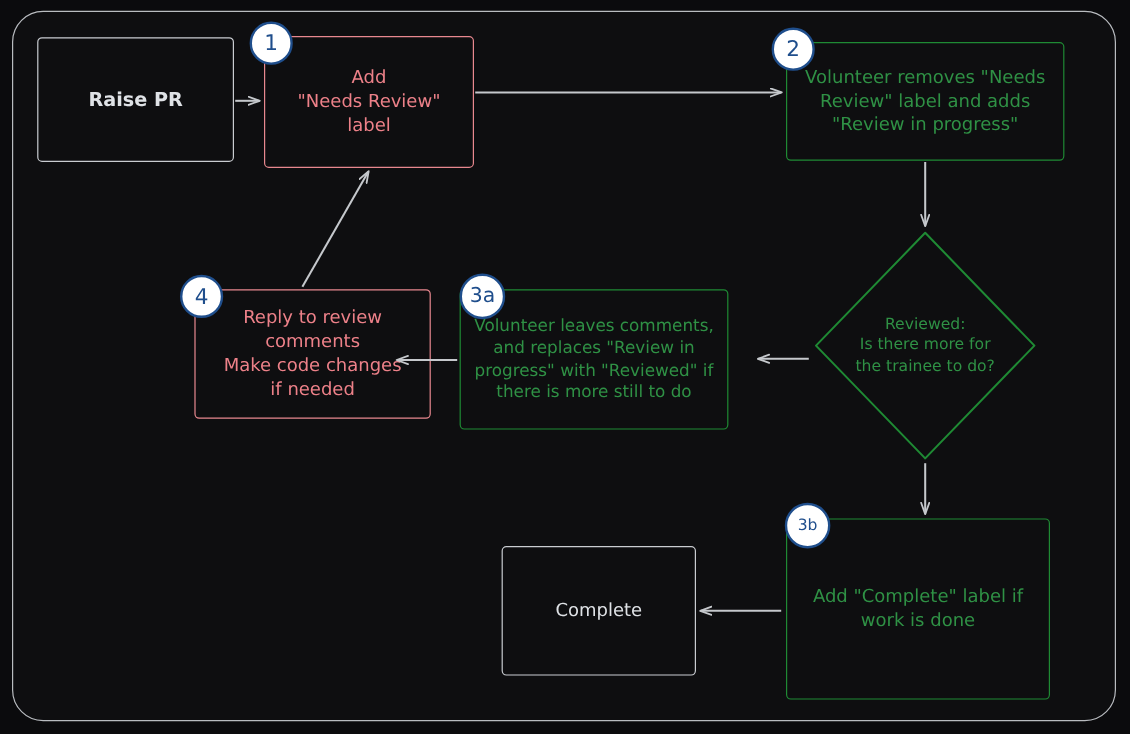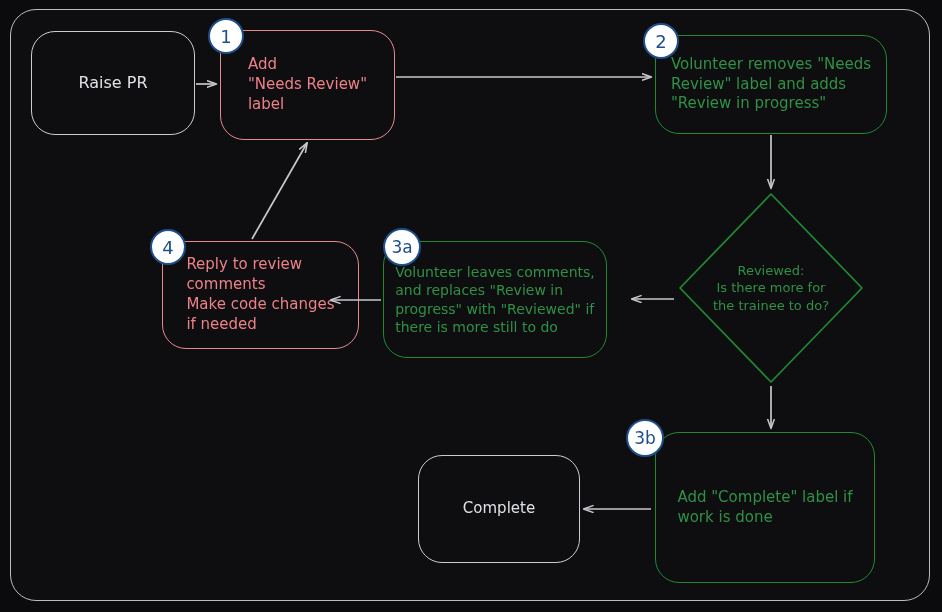--- a/index.html
+++ b/index.html
@@ -25,22 +25,22 @@
     border: 1.5px solid #b9bcc0;
     border-radius: 26px;
     background: #0e0e10;
   }
   .node {
     position: absolute;
     box-sizing: border-box;
     display: flex;
     align-items: center;
     justify-content: center;
-    text-align: left;
-    border-radius: 24px;
+    text-align: center;
+    border-radius: 4px;
     border-width: 1.6px;
     border-style: solid;
     background: #0e0e10;
     line-height: 1.32;
     padding: 4px 8px;
   }
   .node .txt { white-space: pre-line; display: block; }
   .n-neutral { border-color: #c9ccd1; color: #dfe2e6; }
   .n-red { border-color: #e8888f; color: #ed8189; }
   .n-green { border-color: #1f8a34; color: #2f9145; }
@@ -109,21 +109,21 @@
         <path d="M 771 135 L 771 188" class="edge" marker-end="url(#arrowhead)"></path>
         <path d="M 674 299 L 632 299" class="edge" marker-end="url(#arrowhead)"></path>
         <path d="M 381 300 L 331 300" class="edge" marker-end="url(#arrowhead)"></path>
         <path d="M 252 239 L 307 143" class="edge" marker-end="url(#arrowhead)"></path>
         <path d="M 771 386 L 771 428" class="edge" marker-end="url(#arrowhead)"></path>
         <path d="M 651 509 L 584 509" class="edge" marker-end="url(#arrowhead)"></path>
       </g>
   </svg>
 
   <div id="nodes-layer">
-      <div class="node n-neutral" style="left: 31px; top: 31px; width: 164px; height: 104px; font-size: 16px;">
+      <div class="node n-neutral" style="left: 31px; top: 31px; width: 164px; height: 104px; font-size: 16px; font-weight: bold;">
         <span class="txt">Raise PR</span>
       </div>
       <div class="node n-red" style="left: 220px; top: 30px; width: 175px; height: 110px; font-size: 15px;">
         <span class="txt">Add
 "Needs Review"
 label</span>
       </div>
       <div class="badge" style="width: 32px; height: 32px; left: 208px; top: 18px; font-size: 18px;">1</div>
       <div class="node n-green" style="left: 655px; top: 35px; width: 232px; height: 99px; font-size: 15px;">
         <span class="txt">Volunteer removes "Needs
@@ -150,19 +150,19 @@
         <span class="txt">Reply to review
 comments
 Make code changes
 if needed</span>
       </div>
       <div class="badge" style="width: 32px; height: 32px; left: 150px; top: 229px; font-size: 18px;">4</div>
       <div class="node n-green" style="left: 655px; top: 432px; width: 220px; height: 151px; font-size: 15px;">
         <span class="txt">Add "Complete" label if
 work is done</span>
       </div>
-      <div class="badge" style="width: 34px; height: 34px; left: 626px; top: 419px; font-size: 17px;">3b</div>
+      <div class="badge" style="width: 34px; height: 34px; left: 654px; top: 419px; font-size: 13px;">3b</div>
       <div class="node n-neutral" style="left: 418px; top: 455px; width: 162px; height: 108px; font-size: 15px;">
         <span class="txt">Complete</span>
       </div>
     </div>
 
 </div>
 
 </body></html>

